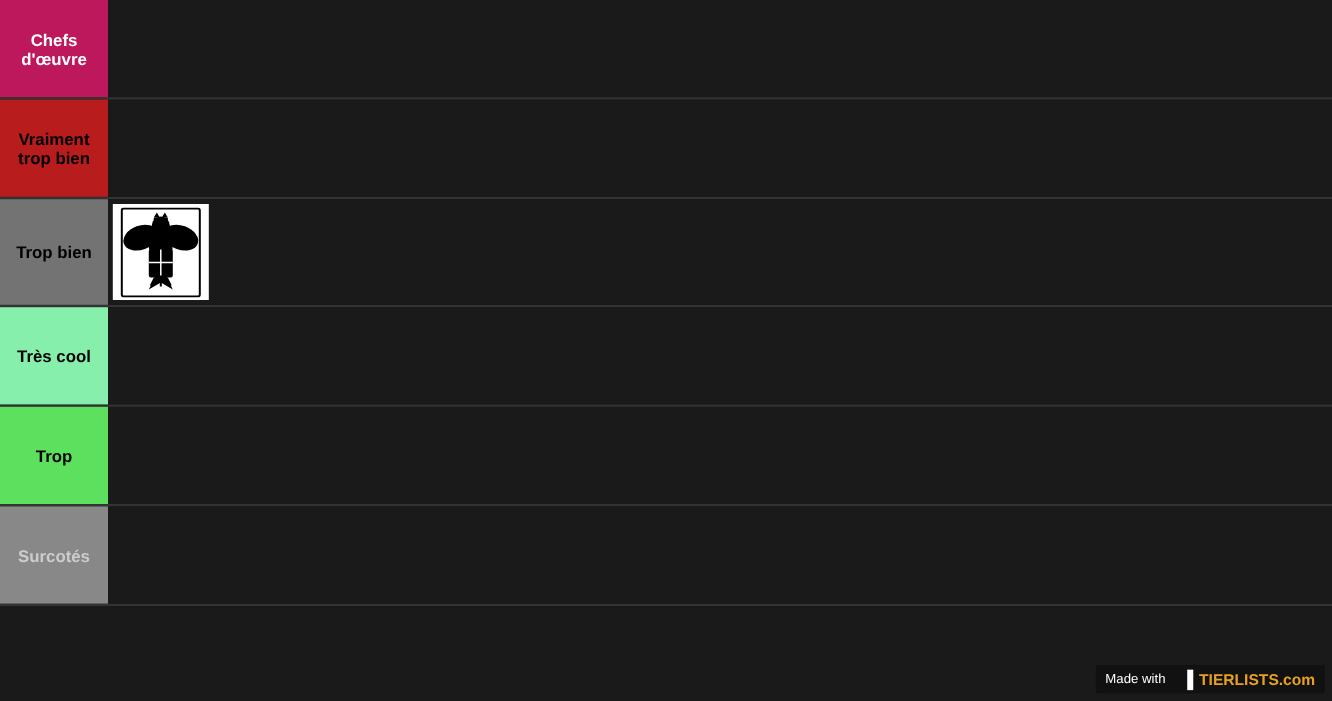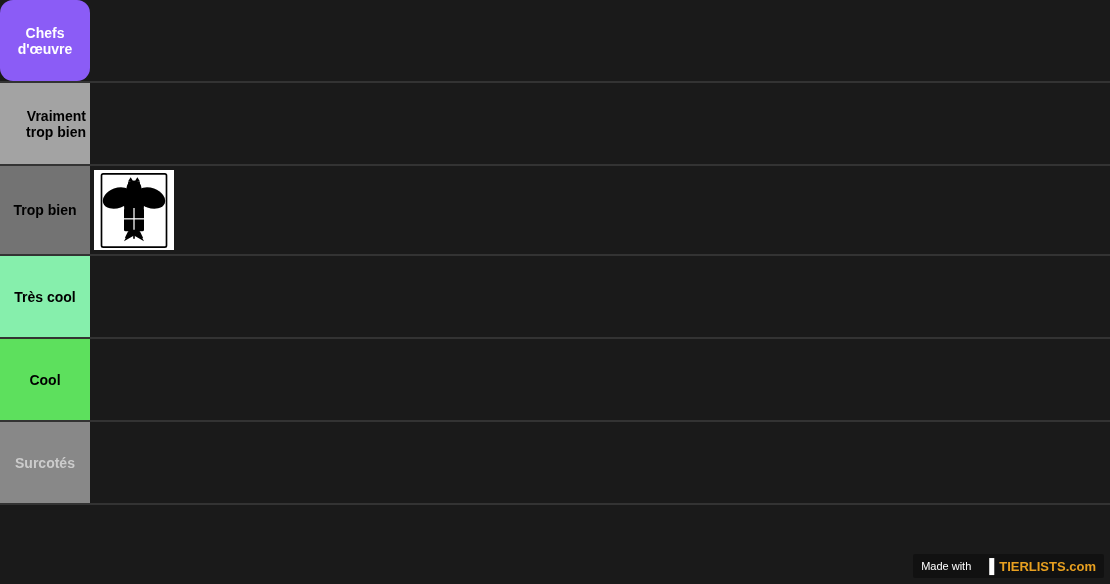--- a/index.html
+++ b/index.html
@@ -57,23 +57,23 @@
     .tier-item {
       width: 80px;
       height: 75px;
       display: flex;
       align-items: center;
       justify-content: center;
       overflow: hidden;
     }
 
     
-    .label-chefs { background-color: #8b5cf6; color: #fff; border-radius: 13px; }
+    .label-chefs { background-color: #be185d; color: #fff; }
     .label-incroyable { background-color: #f05050; }
-    .label-vraiment { background-color: #a3a3a3; text-align: right; }
+    .label-vraiment { background-color: #b91c1c; }
     .label-trop-bien { background-color: #737373; }
     .label-tres-cool { background-color: #86efac; }
     .label-cool { background-color: #5de05d; }
     .label-surcotes { background-color: #888; color: #ccc; }
 
     
     .triforce-container {
       width: 80px;
       height: 80px;
       background: #fff;
@@ -164,21 +164,21 @@
       </div>
     </div>
   </div>
 
   <div class="tier-row">
     <div class="tier-label label-tres-cool">Très cool</div>
     <div class="tier-content"></div>
   </div>
 
   <div class="tier-row">
-    <div class="tier-label label-cool">Cool</div>
+    <div class="tier-label label-cool">Trop</div>
     <div class="tier-content"></div>
   </div>
 
   <div class="tier-row">
     <div class="tier-label label-surcotes">Surcotés</div>
     <div class="tier-content"></div>
   </div>
 
 </div>
 

